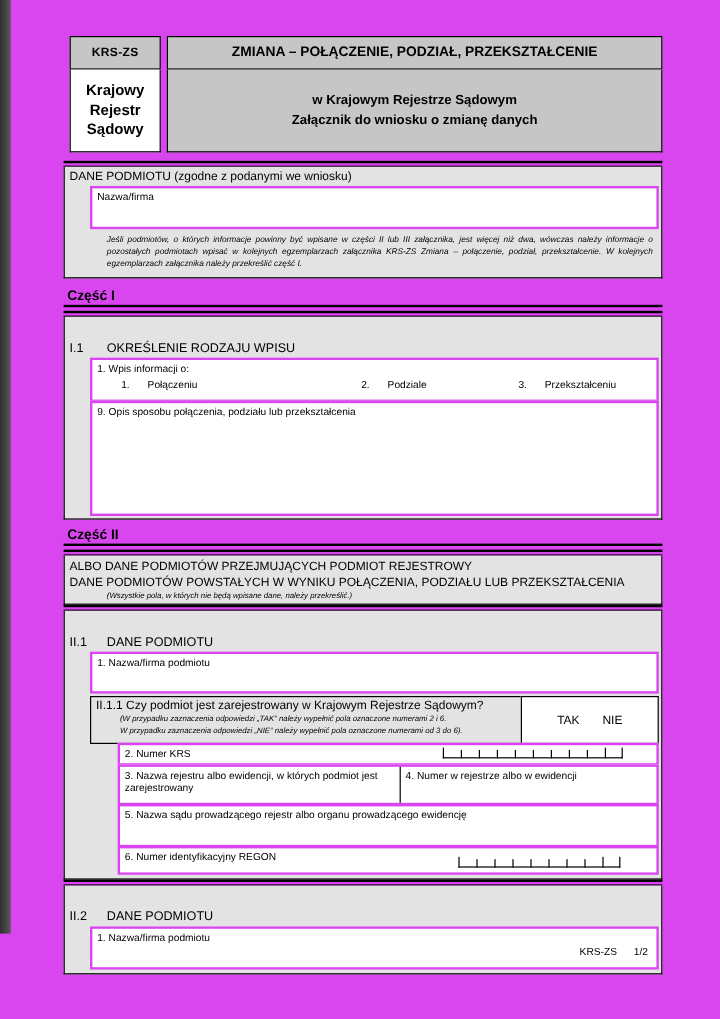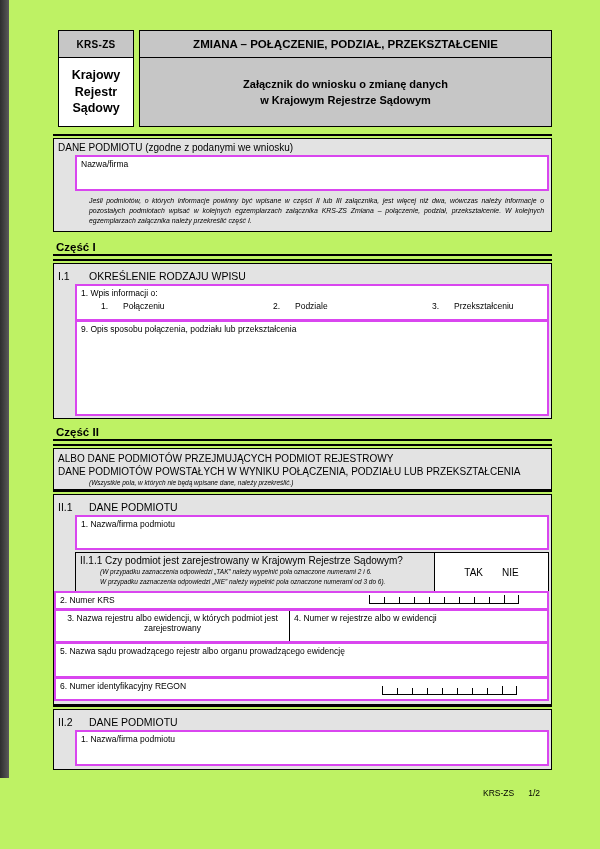--- a/index.html
+++ b/index.html
@@ -1,18 +1,18 @@
 <!DOCTYPE html>
 <html lang="pl"><head>
 <meta charset="utf-8">
 <style>
   * { margin:0; padding:0; box-sizing:border-box; }
   html,body { background:#ffffff; }
   .page {
-    position:relative; width:600px; height:849px; background:#bef264;
+    position:relative; width:600px; height:849px; background:#d946ef;
     font-family:"Liberation Sans", sans-serif; color:#000; overflow:hidden;
   }
   .scan-bar { position:absolute; left:0; top:0; width:9px; height:778px;
     background:linear-gradient(90deg,#2e2e2e,#5a5a5a); }
   .form { position:absolute; left:53px; top:30px; width:499px; }
 
   
   .header { display:flex; margin-left:5px; gap:5px; }
   .header-left { width:76px; display:flex; flex-direction:column; }
   .hl-code { height:28px; background:#c6c6c6; border:1px solid #000;
@@ -30,58 +30,58 @@
   
   .double-rule { height:5px; border-top:2px solid #000; border-bottom:1.5px solid #000; }
   .dr-header { margin-top:7px; }
   .rule { border-top:2px solid #000; margin-bottom:3px; }
 
   
   .gray-box { background:#e3e3e3; border:1px solid #000; border-top:none; }
   .section-title { font-size:10px; padding:3px 4px 2px 4px; }
   .white-box { background:#fff; border:2px solid #d946ef; position:relative; }
   .inset1 { margin-left:21px; margin-right:2px; }
-  .inset2 { margin-right:2px; }
+  .inset2 { margin-left:44px; margin-right:2px; }
   .field-label { font-size:8.5px; padding:2px 0 0 4px; display:block; }
   .note { font-style:italic; font-size:6.9px; line-height:1.42; margin:5px 7px 0 35px;
     text-align:justify; }
   .entity-section { padding-bottom:6px; }
 
   .part-heading { font-size:11.5px; font-weight:bold; margin:9px 0 1px 3px; }
   .ph2 { margin-top:7px; }
 
-  .band { display:flex; font-size:10.5px; padding:6px 4px 2px 4px; align-items:flex-end; }
+  .band { display:flex; font-size:10.5px; padding:20px 4px 2px 4px; align-items:flex-end; }
   .band-num { width:31px; flex:none; }
 
   
   .box-entry-type { height:37px; }
   .options { position:relative; height:14px; font-size:8.5px; margin-top:2px; }
   .opt { position:absolute; top:1px; white-space:nowrap; }
-  .o1 { left:24px; } .o2 { left:196px; } .o3 { left:355px; }
+  .o1 { left:24px; } .o2 { left:224px; } .o3 { left:355px; }
   .opt-num { display:inline-block; width:22px; }
   .box-desc { height:96px; margin-top:-1px; }
   .sec-part1 { padding-bottom:2px; }
 
   
   .banner { padding:3px 0 2px 0; }
   .banner-line { font-size:10px; line-height:1.3; padding-left:4px; }
   .banner-note { font-size:6.5px; font-style:italic; margin:1px 0 1px 35px; }
 
   
   .box-name { height:35px; }
   .question-row { display:flex; margin:2px 2px 0 21px; height:40px; }
   .q-left { flex:1; border:1px solid #000; border-right:none; padding:2px 0 0 4px; }
   .q-text { font-size:10px; }
   .q-note { font-size:6.5px; font-style:italic; line-height:1.55; margin-left:20px; margin-top:1px; }
   .q-right { width:115px; background:#fff; border:1px solid #000; display:flex;
     align-items:center; justify-content:center; gap:19px; font-size:10px; }
   .yn { cursor:default; }
   .box-krs { height:19px; margin-top:-1px; }
   .row34 { display:flex; height:34px; margin-top:-1px; }
-  .cell3 { width:234px; flex:none; border-right:1px solid #000;text-align:center; }
+  .cell3 { width:234px; flex:none; border-right:1px solid #000; }
   .cell3 .field-label, .cell4 .field-label { padding-right:4px; }
   .cell4 { flex:1; }
   .box5 { height:36px; margin-top:-1px; }
   .box6 { height:24px; margin-top:-1px; }
   .sec-ii1 { padding-bottom:3px; }
   .sec-ii2 { padding-bottom:3px; }
   .box-name2 { height:36px; }
 
   
   .comb { position:absolute; display:flex; align-items:flex-end; }
@@ -108,22 +108,22 @@
         </div>
         <div class="hl-registry">
           <div>Krajowy</div>
           <div>Rejestr</div>
           <div>Sądowy</div>
         </div>
       </div>
       <div class="header-right">
         <div class="hr-title">ZMIANA – POŁĄCZENIE, PODZIAŁ, PRZEKSZTAŁCENIE</div>
         <div class="hr-subtitle">
+          <div>w Krajowym Rejestrze Sądowym</div>
           <div>Załącznik do wniosku o zmianę danych</div>
-          <div>w Krajowym Rejestrze Sądowym</div>
         </div>
       </div>
     </div>
 
     <div class="double-rule dr-header"></div>
 
     <section class="gray-box entity-section">
       <div class="section-title">DANE PODMIOTU (zgodne z podanymi we wniosku)</div>
       <div class="white-box inset1" style="height:36px;">
         <span class="field-label">Nazwa/firma</span>

